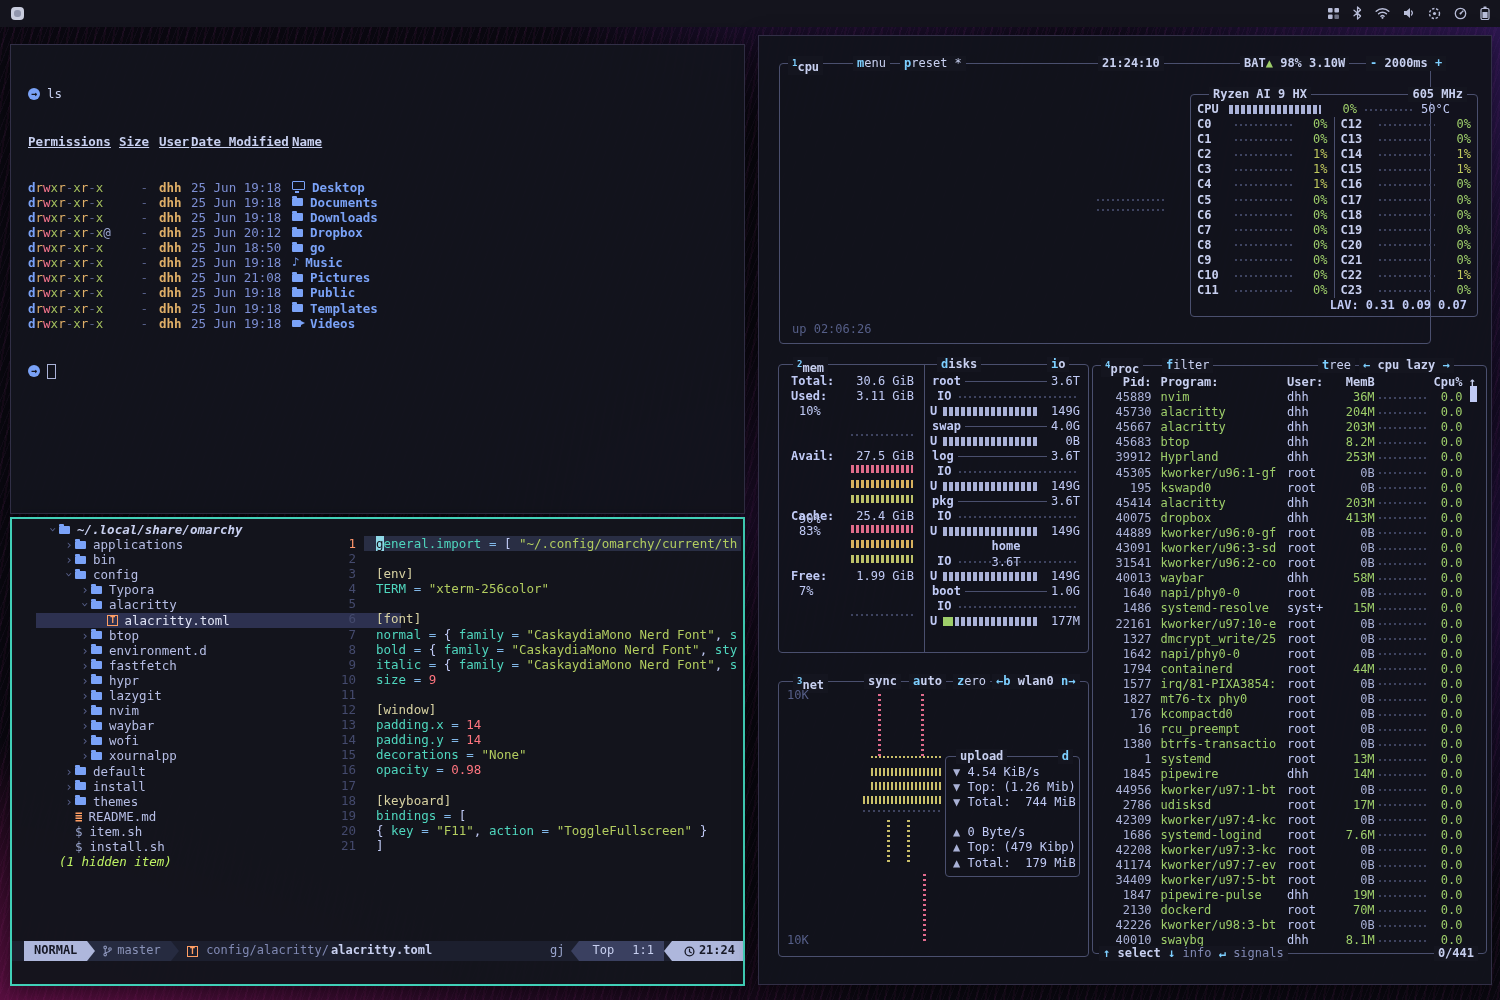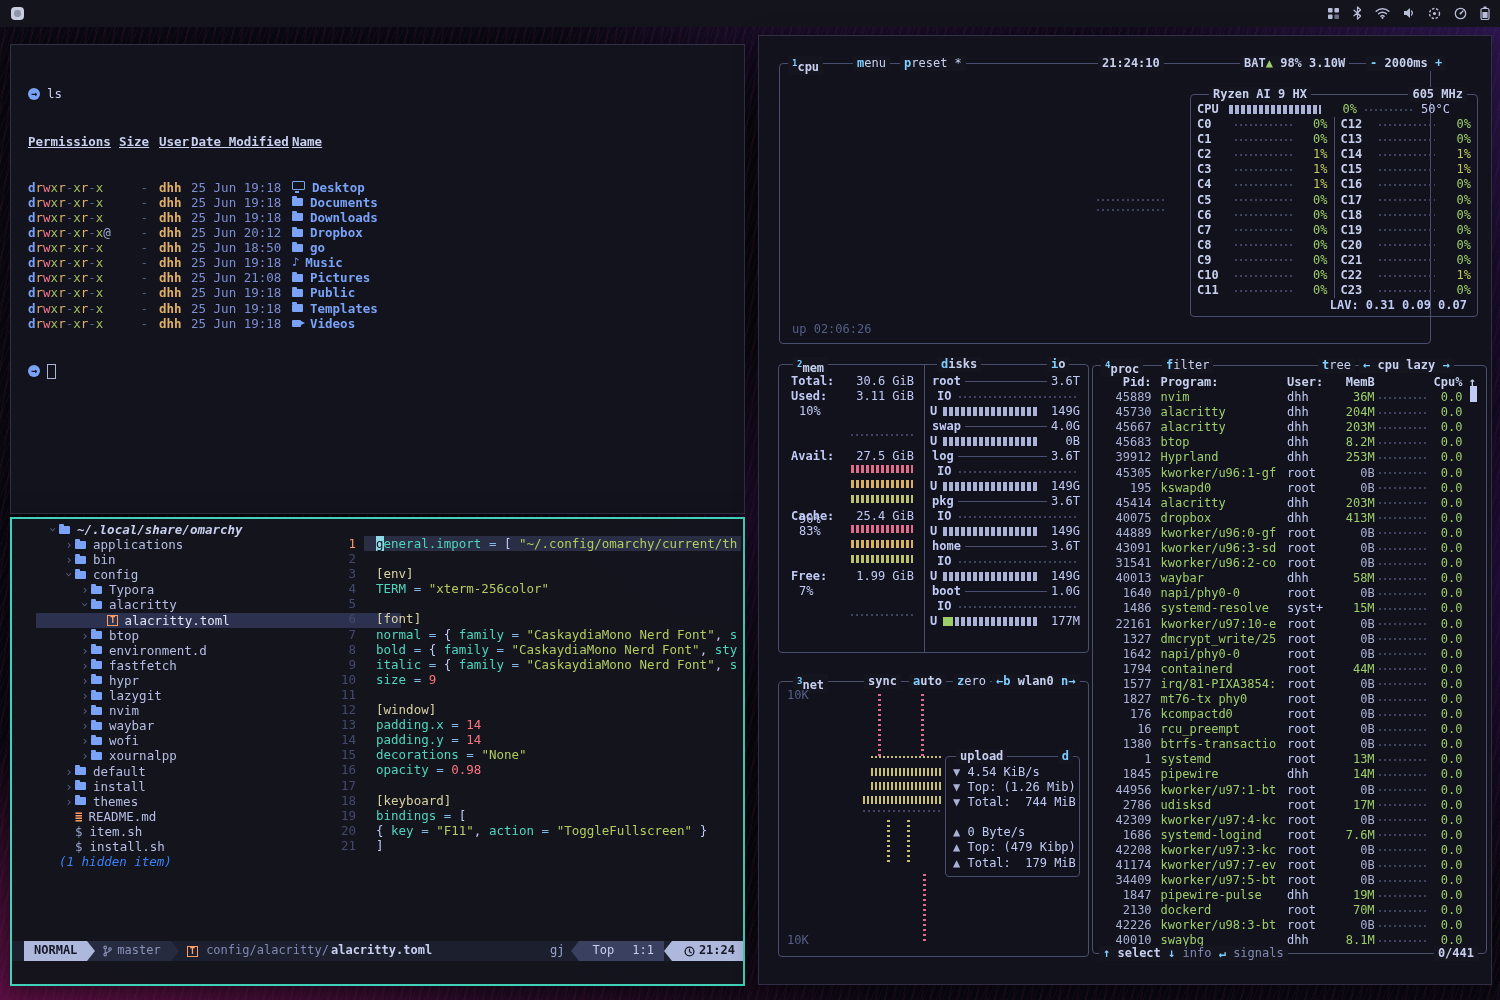--- a/index.html
+++ b/index.html
@@ -50,21 +50,21 @@
   .i-note{color:#7aa2f7;margin-right:6px;font-size:12px;flex:none;}
   .i-camera{display:inline-block;width:9px;height:7px;background:#7aa2f7;border-radius:1px;position:relative;margin-right:9px;flex:none;}
   .i-camera::after{content:'';position:absolute;right:-4px;top:1px;border-left:4px solid #7aa2f7;border-top:2.5px solid transparent;border-bottom:2.5px solid transparent;}
   
   #nvim-inner{position:absolute;inset:0;font-size:12.5px;line-height:15.1px;}
   #tree{position:absolute;left:0;top:3px;width:330px;margin-left:24px;}
   .tree-row{height:15.1px;display:flex;align-items:center;color:#b6bee6;white-space:pre;}
   .tree-row.sel{background:#2d3150;width:306px;}
   .tree-chev{color:#565f89;width:12px;display:inline-block;text-align:center;flex:none;}
   .tree-chev.open{transform:rotate(90deg);}
-  .tree-note{color:#3b82f6;font-style:italic;padding-left:23px;}
+  .tree-note{color:#bef264;font-style:italic;padding-left:23px;}
   .i-toml{display:inline-block;border:1px solid #ff9e64;color:#ff9e64;font-size:9px;line-height:9px;padding:0 2px;margin-right:6px;font-weight:bold;flex:none;}
   .i-md{color:#ff9e64;margin-right:6px;font-weight:bold;flex:none;}
   .i-sh{color:#9aa5ce;margin-right:7px;flex:none;}
   #code{position:absolute;left:0;top:17px;right:0;}
   .code-row{height:15.1px;display:flex;white-space:pre;position:relative;}
   .code-num{position:absolute;left:318px;width:26px;text-align:right;color:#444a6d;}
   .code-num.cur{color:#ff966c;}
   .code-text{position:absolute;left:364px;}
   .cursorline{position:absolute;left:352px;right:2px;top:0;height:15.1px;background:#292e44;}
   .t-key{color:#4fd6be;} .t-op{color:#82b8e8;} .t-str{color:#b2cc5f;} .t-num{color:#ff757f;}
@@ -444,21 +444,21 @@
         <div class="disk-line" style="left: 158px; right: 12px; top: 24px;"><span style="font-weight: bold;">IO</span><div class="dots" style="flex: 1 1 0%; margin: 0px 0px 0px 8px;"></div></div>
         <div class="disk-line" style="left: 151px; right: 8px; top: 39px;"><span style="font-weight: bold;">U</span><div class="meter" style="flex: 1 1 0%; margin: 0px 6px;"></div><span style="width: 36px; text-align: right;">149G</span></div>
         <div class="disk-line" style="left: 153px; right: 8px; top: 54px;"><span style="font-weight: bold;">swap</span><div class="fill-line"></div><span>4.0G</span></div>
         <div class="disk-line" style="left: 151px; right: 8px; top: 69px;"><span style="font-weight: bold;">U</span><div class="meter" style="flex: 1 1 0%; margin: 0px 6px;"></div><span style="width: 36px; text-align: right;">0B</span></div>
         <div class="disk-line" style="left: 153px; right: 8px; top: 84px;"><span style="font-weight: bold;">log</span><div class="fill-line"></div><span>3.6T</span></div>
         <div class="disk-line" style="left: 158px; right: 12px; top: 99px;"><span style="font-weight: bold;">IO</span><div class="dots" style="flex: 1 1 0%; margin: 0px 0px 0px 8px;"></div></div>
         <div class="disk-line" style="left: 151px; right: 8px; top: 114px;"><span style="font-weight: bold;">U</span><div class="meter" style="flex: 1 1 0%; margin: 0px 6px;"></div><span style="width: 36px; text-align: right;">149G</span></div>
         <div class="disk-line" style="left: 153px; right: 8px; top: 129px;"><span style="font-weight: bold;">pkg</span><div class="fill-line"></div><span>3.6T</span></div>
         <div class="disk-line" style="left: 158px; right: 12px; top: 144px;"><span style="font-weight: bold;">IO</span><div class="dots" style="flex: 1 1 0%; margin: 0px 0px 0px 8px;"></div></div>
         <div class="disk-line" style="left: 151px; right: 8px; top: 159px;"><span style="font-weight: bold;">U</span><div class="meter" style="flex: 1 1 0%; margin: 0px 6px;"></div><span style="width: 36px; text-align: right;">149G</span></div>
-        <div class="disk-line" style="left: 153px; right: 8px; top: 174px;"><span style="font-weight: bold;">home</span><div class="fill-line"></div><span>3.6T</span></div>
+        <div class="disk-line" style="left: 153px; right: 8px; top: 174px; flex-direction: column;"><span style="font-weight: bold;">home</span><div class="fill-line"></div><span>3.6T</span></div>
         <div class="disk-line" style="left: 158px; right: 12px; top: 189px;"><span style="font-weight: bold;">IO</span><div class="dots" style="flex: 1 1 0%; margin: 0px 0px 0px 8px;"></div></div>
         <div class="disk-line" style="left: 151px; right: 8px; top: 204px;"><span style="font-weight: bold;">U</span><div class="meter" style="flex: 1 1 0%; margin: 0px 6px;"></div><span style="width: 36px; text-align: right;">149G</span></div>
         <div class="disk-line" style="left: 153px; right: 8px; top: 219px;"><span style="font-weight: bold;">boot</span><div class="fill-line"></div><span>1.0G</span></div>
         <div class="disk-line" style="left: 158px; right: 12px; top: 234px;"><span style="font-weight: bold;">IO</span><div class="dots" style="flex: 1 1 0%; margin: 0px 0px 0px 8px;"></div></div>
         <div class="disk-line" style="left: 151px; right: 8px; top: 249px;"><span style="font-weight: bold;">U</span><div class="meter" style="flex: 1 1 0%; margin: 0px 6px; background: linear-gradient(90deg, rgb(158, 206, 106) 0px, rgb(158, 206, 106) 10px, rgba(0, 0, 0, 0) 10px), repeating-linear-gradient(90deg, rgb(170, 178, 216) 0px, rgb(170, 178, 216) 4px, transparent 4px, transparent 6px);"></div><span style="width: 36px; text-align: right;">177M</span></div>
       </div>
   </div>
 
   <div class="bx" id="bx-net" style="left:19px;top:645px;width:311px;height:276px;">
     <span class="bx-label" style="left:14px;"><sup>3</sup><span>net</span></span>

